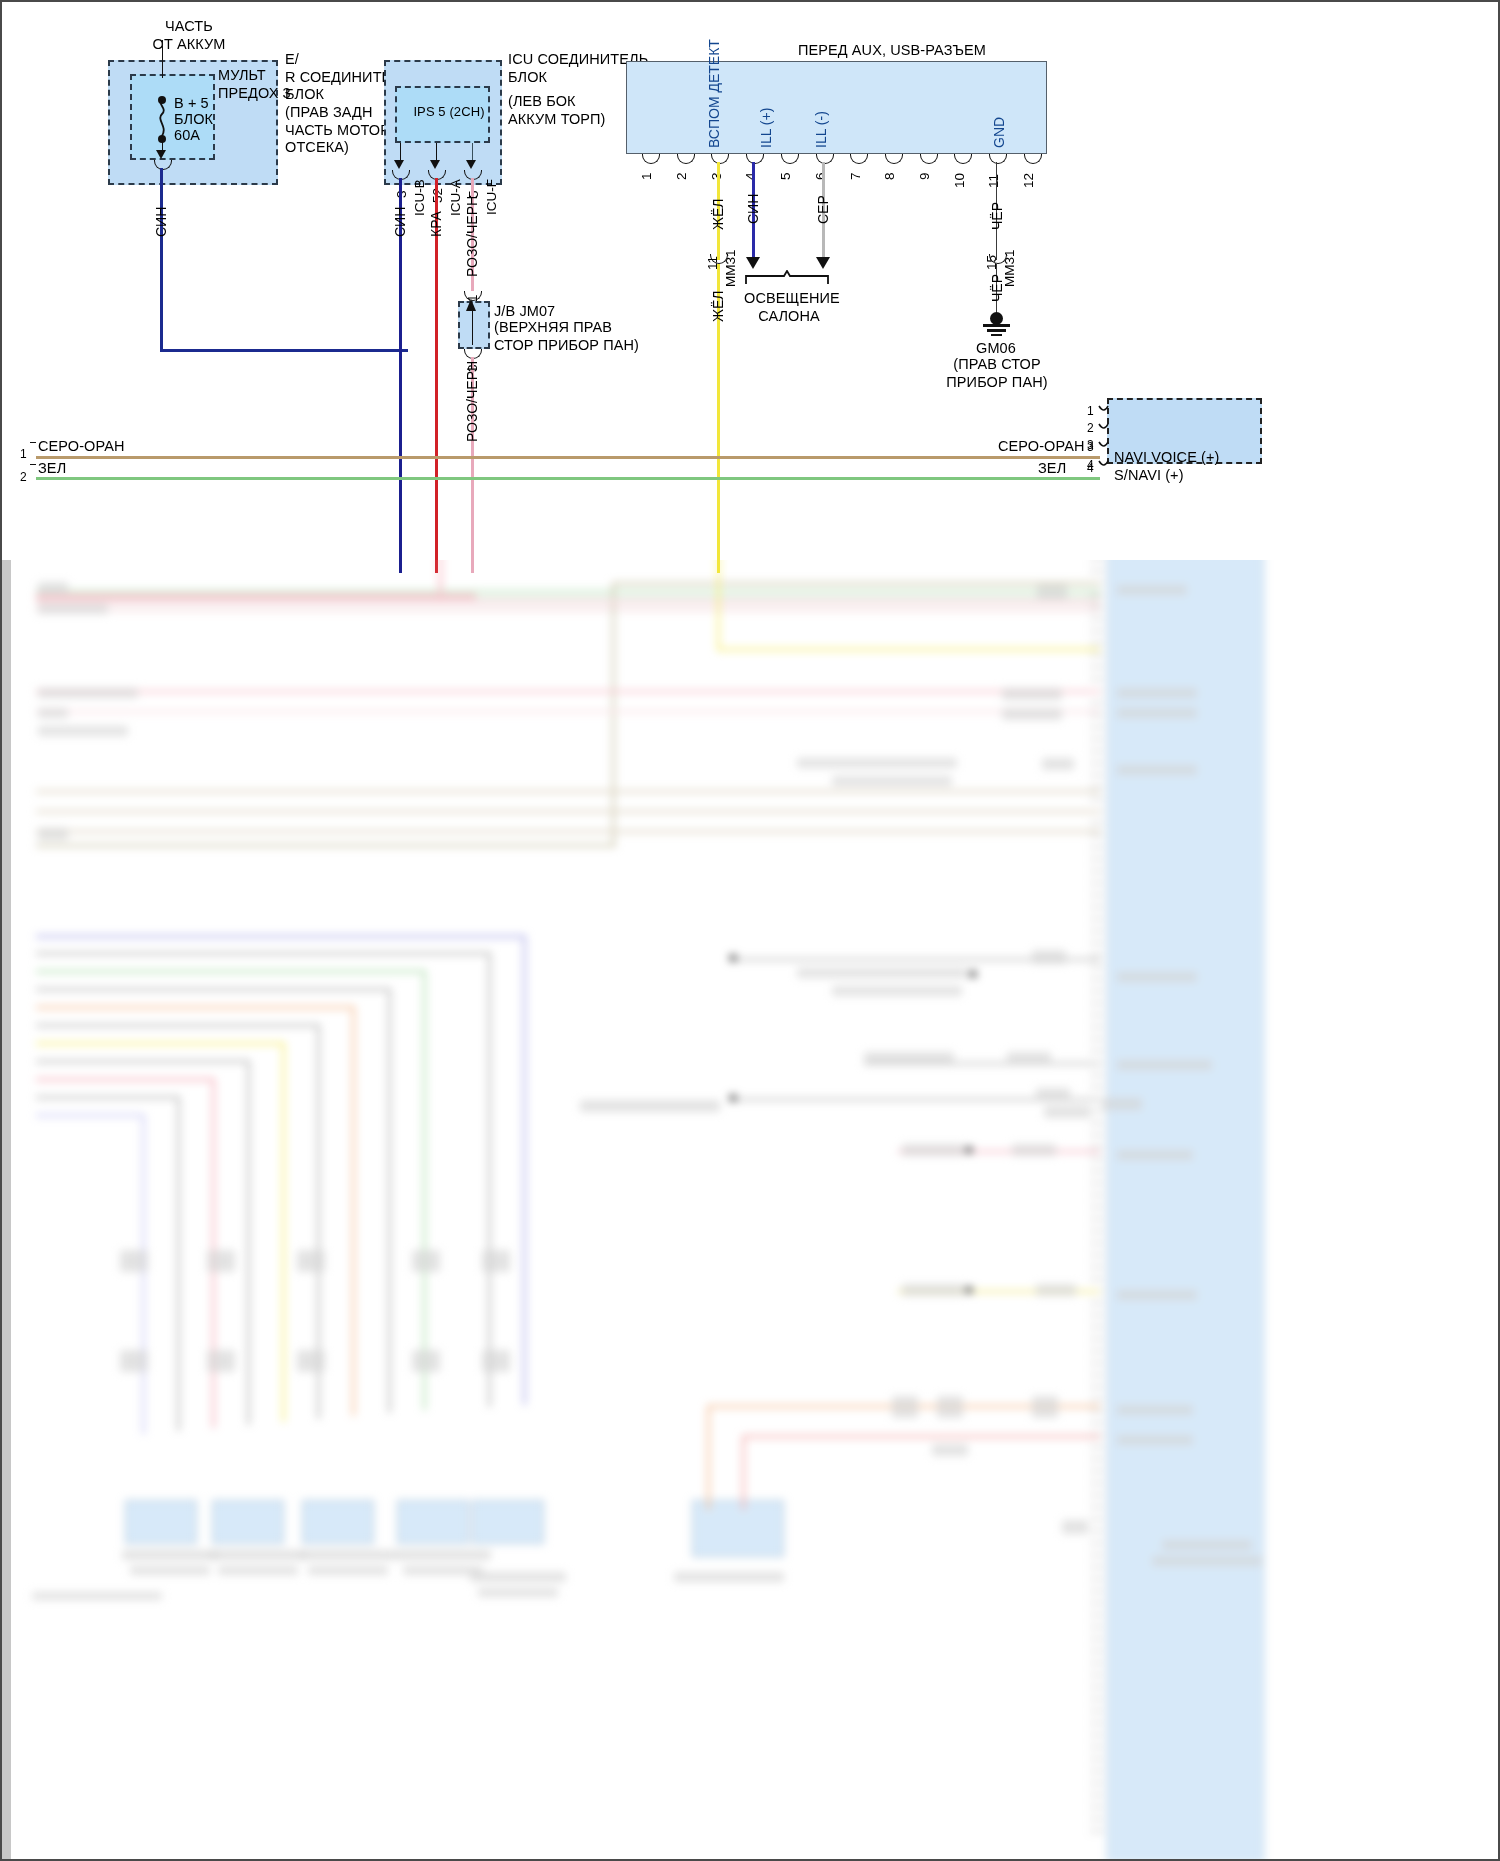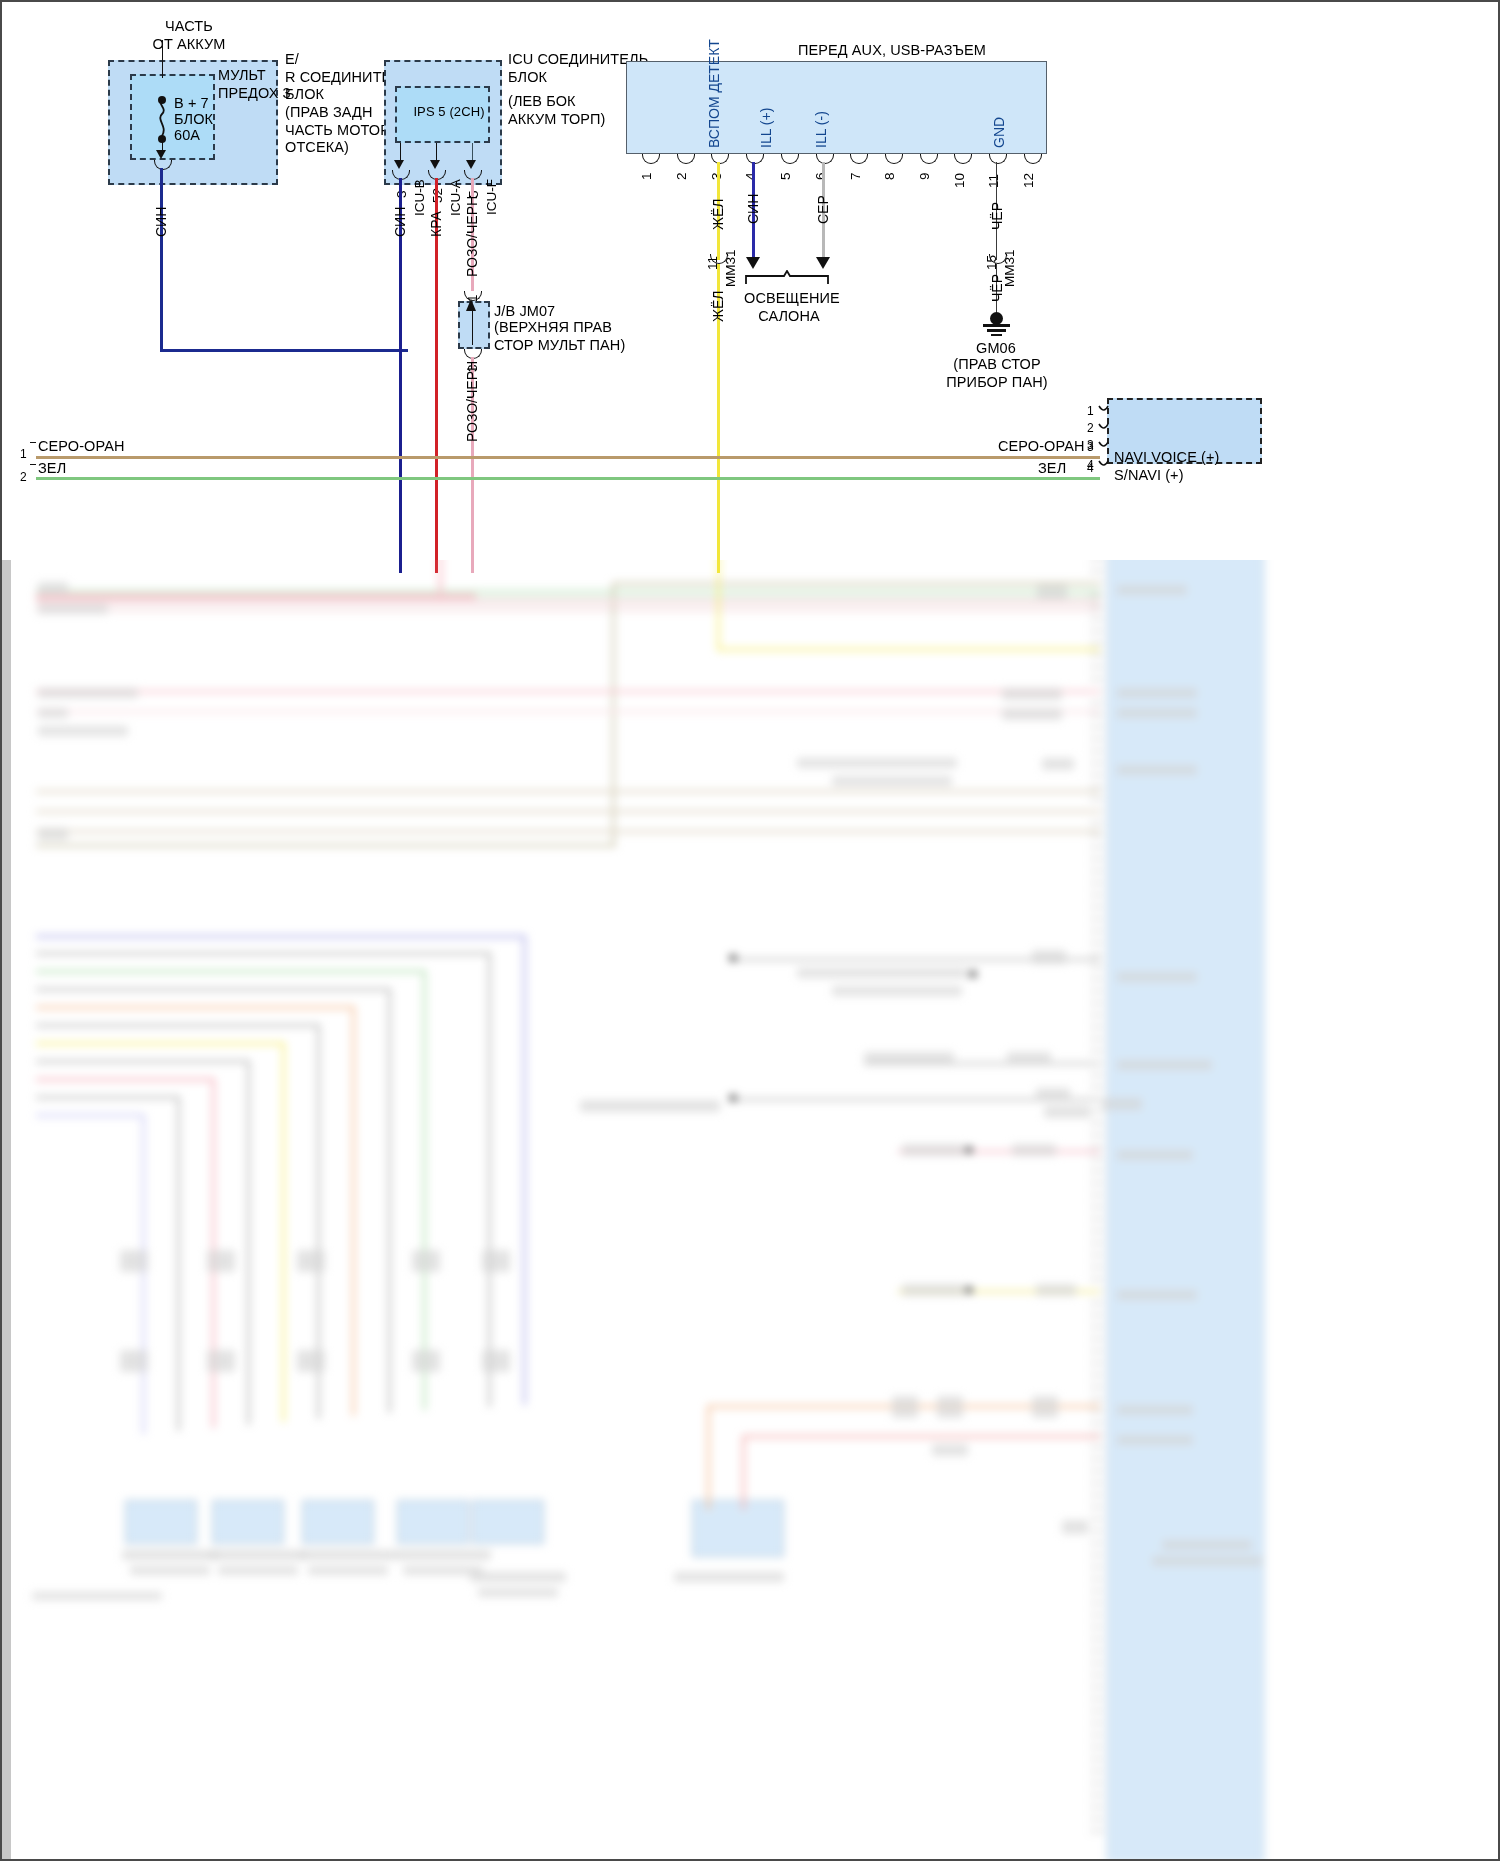--- a/index.html
+++ b/index.html
@@ -64,21 +64,21 @@
   <div class="lbl" style="left:216px;top:65px;width:80px;">МУЛЬТ
 ПРЕДОХ 3</div>
 
   <div class="wire wv thin" style="left:160px;top:38px;height:38px;border-color:#111;"></div>
   <div class="dot" style="left:156px;top:94px;"></div>
   <div class="dot" style="left:156px;top:133px;"></div>
 
   <svg class="fuse" style="left:152px;top:96px;" width="18" height="40">
     <path d="M8 0 C 2 6, 14 10, 8 16 C 2 22, 14 28, 8 38" stroke="#111" stroke-width="1.8" fill="none"></path>
   </svg>
-  <div class="lbl" style="left:172px;top:93px;">B + 7</div>
+  <div class="lbl" style="left:172px;top:93px;">B + 5</div>
   <div class="lbl" style="left:172px;top:109px;">БЛОК</div>
   <div class="lbl" style="left:172px;top:125px;">60A</div>
 
   <div class="wire wv thin" style="left:160px;top:134px;height:18px;border-color:#111;"></div>
   <div class="arw sm" style="left:154px;top:148px;"></div>
   <div class="cup" style="left:152px;top:158px;"></div>
 
   <div class="wire wv" style="left:158px;top:166px;height:183px;border-color:#1b2a8f;"></div>
   <div class="wire wh" style="left:158px;top:347px;width:248px;border-color:#1b2a8f;"></div>
   <div class="vlbl" style="left:152px;top:235px;">СИН</div>
@@ -120,21 +120,21 @@
   <div class="wire wv" style="left:469px;top:176px;height:113px;border-color:#e8a9bb;"></div>
   <div class="vlbl" style="left:463px;top:275px;">РОЗО/ЧЕРН</div>
   <div class="vlbl num" style="left:464px;top:300px;">1</div>
   <div class="cup" style="left:462px;top:289px;"></div>
 
   <div class="dashbox" style="left:456px;top:299px;width:32px;height:48px;"></div>
   <div class="wire wv thin" style="left:470px;top:305px;height:38px;border-color:#111;"></div>
   <div class="arw sm up" style="left:464px;top:297px;"></div>
   <div class="lbl" style="left:492px;top:301px;">J/B JM07</div>
   <div class="lbl" style="left:492px;top:317px;width:140px;">(ВЕРХНЯЯ ПРАВ
-СТОР МУЛЬТ ПАН)</div>
+СТОР ПРИБОР ПАН)</div>
   <div class="cup" style="left:462px;top:347px;"></div>
   <div class="vlbl num" style="left:464px;top:370px;">3</div>
 
   <div class="wire wv" style="left:469px;top:355px;height:216px;border-color:#e8a9bb;"></div>
   <div class="vlbl" style="left:463px;top:440px;">РОЗО/ЧЕРН</div>
 
   <div class="lbl" style="left:700px;top:40px;width:380px;text-align:center;">ПЕРЕД AUX, USB-РАЗЪЕМ</div>
   <div class="solidbox" style="left:624px;top:59px;width:421px;height:93px;"></div>
 
   <div class="vlbl blue" style="left:705px;top:146px;">ВСПОМ ДЕТЕКТ</div>

